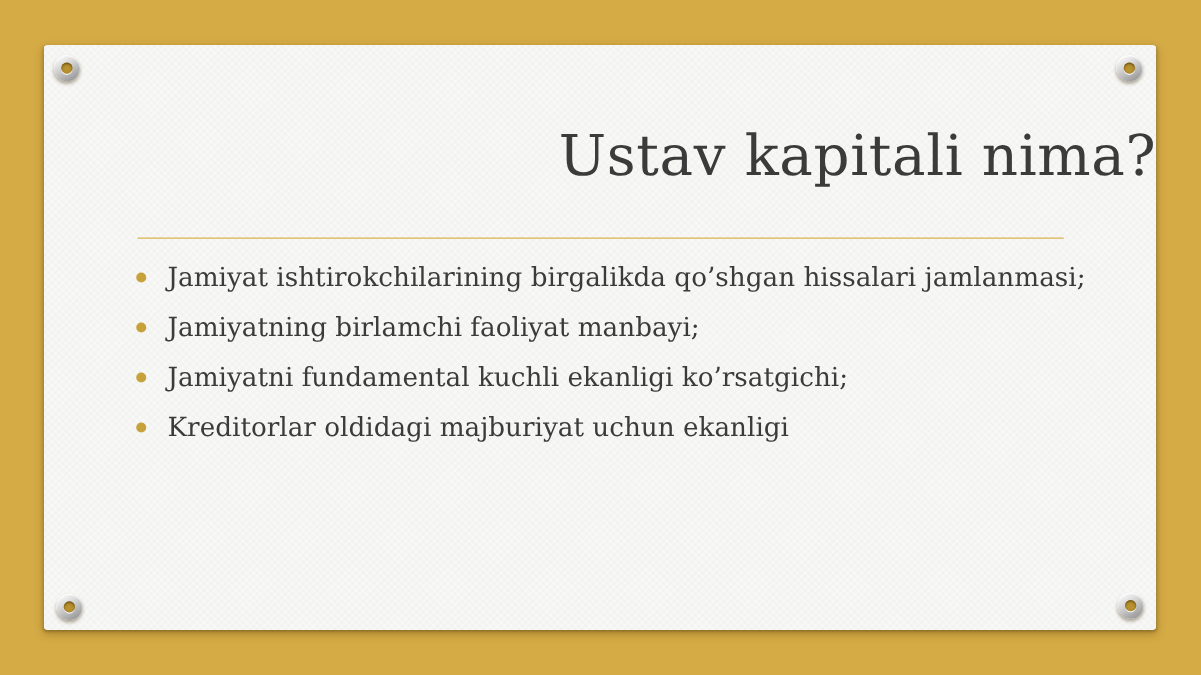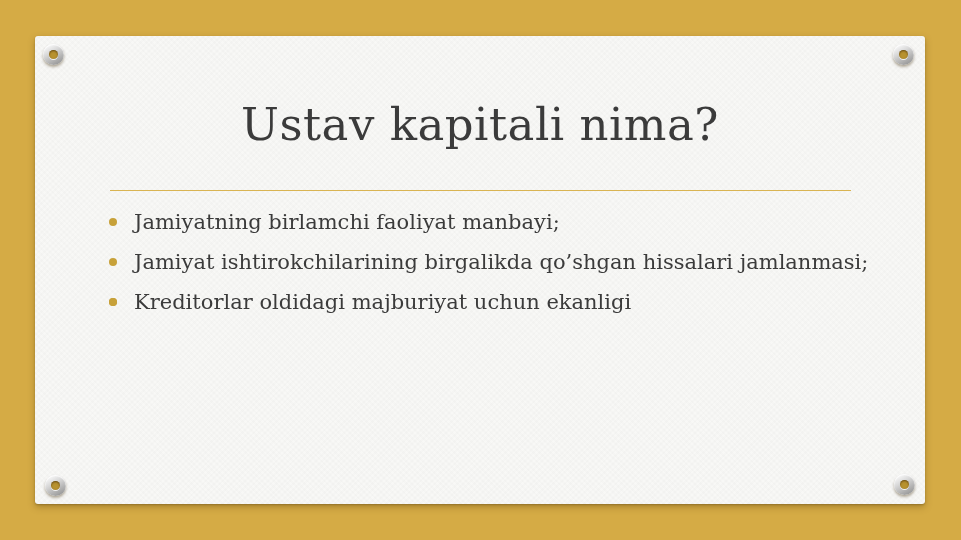--- a/index.html
+++ b/index.html
@@ -55,21 +55,21 @@
   .grommet.tr { right: 11px; top: 8px; }
   .grommet.bl { left: 10px;  bottom: 8px; }
   .grommet.br { right: 10px; bottom: 9px; }
 
   
   .title {
     position: absolute;
     left: 0;
     right: 0;
     top: 62px;
-    text-align: center;
+    text-align: right;
     font-size: 45px;
     font-weight: 400;
     letter-spacing: 0.5px;
     color: #3B3B3B;
   }
 
   
   .rule {
     position: absolute;
     left: 75px;
@@ -114,28 +114,29 @@
   <div class="grommet bl"></div>
   <div class="grommet br"></div>
 
   <h1 class="title">Ustav kapitali nima?</h1>
 
   <div class="rule"></div>
 
   <ul class="bullets">
     <li>
       <span class="dot"></span>
+      <span>Jamiyat ishtirokchilarining birgalikda qo’shgan hissalari jamlanmasi;</span>
+    </li>
+    <li>
+      <span class="dot"></span>
       <span>Jamiyatning birlamchi faoliyat manbayi;</span>
     </li>
     <li>
       <span class="dot"></span>
-      <span>Jamiyat ishtirokchilarining birgalikda qo’shgan hissalari jamlanmasi;</span>
-    </li>
-    <li>
-      <span class="dot"></span>
+      <span>Jamiyatni fundamental kuchli ekanligi ko’rsatgichi;</span>
     </li>
     <li>
       <span class="dot"></span>
       <span>Kreditorlar oldidagi majburiyat uchun ekanligi</span>
     </li>
   </ul>
 
 </div>
 
 </body></html>

